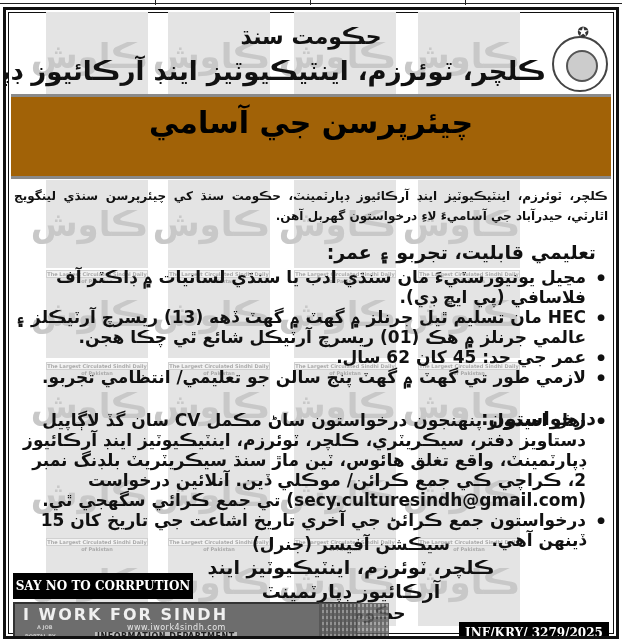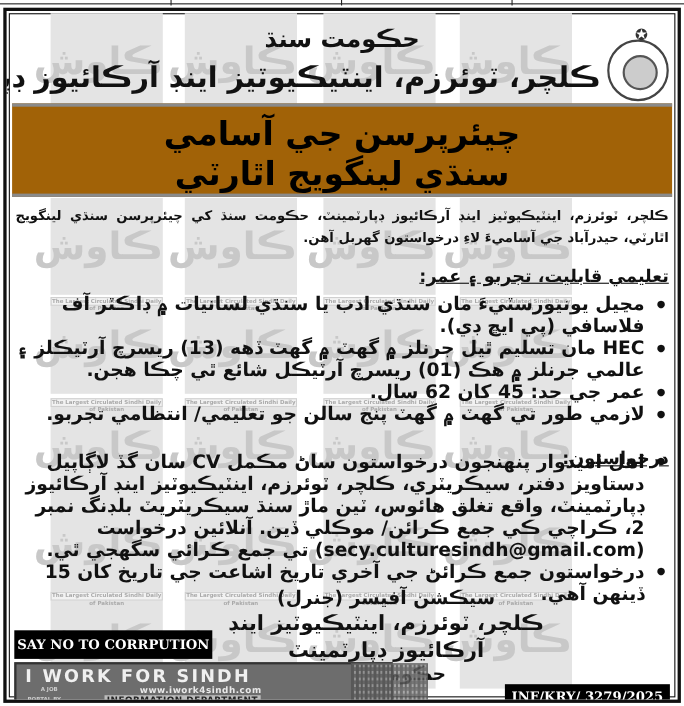--- a/index.html
+++ b/index.html
@@ -46,21 +46,21 @@
 
     .titlebox {
       position: absolute; top: 84px; left: 5px; right: 5px; height: 85px;
       background: #a16207; border-top: 3px solid #8a8a8a; border-bottom: 3px solid #8a8a8a;
       text-align: center;
     }
     .title-1 { margin-top: 8px; font-size: 30px; font-weight: bold; color: #000; line-height: 36px; }
     .title-2 { font-size: 30px; font-weight: bold; color: #000; line-height: 36px; }
 
     .intro { position: absolute; top: 176px; right: 8px; left: 8px; font-size: 12px; font-weight: bold; line-height: 20px; text-align: justify; }
-    .sec-head { position: absolute; right: 8px; font-size: 16px; font-weight: bold; text-decoration: underline; }
+    .sec-head { position: absolute; right: 20px; font-size: 19px; font-weight: bold; }
     .sec1 { top: 231px; }
     .sec2 { top: 373px; margin-top: 24px; }
 
     ul.bullets { position: absolute; right: 8px; left: 8px; list-style: none; font-size: 17px; font-weight: bold; line-height: 20px; }
     ul.bullets li { position: relative; padding-right: 22px; }
     ul.bullets li::before { content: "●"; position: absolute; right: 3px; top: 0; font-size: 9px; }
     .list1 { top: 257px; }
     .list2 { top: 400px; }
 
     .sign { position: absolute; top: 523px; right: 100px; width: 330px; text-align: center; font-weight: bold; }
@@ -74,21 +74,21 @@
       line-height: 26px; text-align: center; direction: ltr;
     }
 
     .iwork {
       position: absolute; left: 7px; top: 592px; width: 344px; height: 40px; background: #6d6d6d;
       border: 2px solid #333; direction: ltr; color: #ddd;
     }
     .iwork .brand { position: absolute; left: 8px; top: 1px; font-family: "DejaVu Sans", sans-serif; font-weight: bold; font-size: 16px; letter-spacing: 2px; color: #f0f0f0; }
     .iwork .ajob { position: absolute; left: 22px; top: 20px; font-size: 5px; font-weight: bold; color: #ccc; }
     .iwork .portal { position: absolute; left: 10px; top: 29px; font-size: 5px; font-weight: bold; color: #ccc; }
-    .iwork .url { position: absolute; left: 112px; top: 19px; font-size: 8px; font-weight: bold; color: #e8e8e8; letter-spacing: 0.5px; }
+    .iwork .url { position: absolute; left: 112px; top: 19px; font-size: 8px; font-weight: normal; color: #e8e8e8; letter-spacing: 0.5px; }
     .iwork .dept { position: absolute; left: 80px; top: 28px; font-size: 8px; font-weight: bold; color: #222; background: #bbb; padding: 0 2px; letter-spacing: 0.5px; }
 
     .qr {
       position: absolute; left: 313px; top: 593px; width: 70px; height: 40px; background: #8a8a8a;
       border: 1px solid #555;
       background-image:
         linear-gradient(90deg, #555 25%, transparent 25%, transparent 50%, #555 50%, #555 75%, transparent 75%),
         linear-gradient(#999 50%, #666 50%);
       background-size: 8px 8px, 6px 6px; opacity: 0.85;
     }
@@ -147,21 +147,20 @@
     <div class="header">
       <div class="emblem">
         <span class="star">✪</span>
       </div>
       <div class="h-gov">حڪومت سنڌ</div>
       <div class="h-dept">ڪلچر، ٽوئرزم، اينٽيڪيوٽيز اينڊ آرڪائيوز ڊپارٽمينٽ</div>
     </div>
 
     <div class="titlebox">
       <div class="title-1">چيئرپرسن جي آسامي</div>
-      <div class="title-2">سنڌي لينگويج اٿارٽي</div>
     </div>
 
     <p class="intro">ڪلچر، ٽوئرزم، اينٽيڪيوٽيز اينڊ آرڪائيوز ڊپارٽمينٽ، حڪومت سنڌ کي چيئرپرسن سنڌي لينگويج اٿارٽي، حيدرآباد جي آساميءَ لاءِ درخواستون گهربل آهن.</p>
 
     <div class="sec-head sec1">تعليمي قابليت، تجربو ۽ عمر:</div>
     <ul class="bullets list1">
       <li>مڃيل يونيورسٽيءَ مان سنڌي ادب يا سنڌي لسانيات ۾ ڊاڪٽر آف فلاسافي (پي ايڇ ڊي).</li>
       <li>HEC مان تسليم ٿيل جرنلز ۾ گهٽ ۾ گهٽ ڏهه (13) ريسرچ آرٽيڪلز ۽ عالمي جرنلز ۾ هڪ (01) ريسرچ آرٽيڪل شائع ٿي چڪا هجن.</li>
       <li>عمر جي حد: 45 کان 62 سال.</li>
       <li>لازمي طور تي گهٽ ۾ گهٽ پنج سالن جو تعليمي/ انتظامي تجربو.</li>

